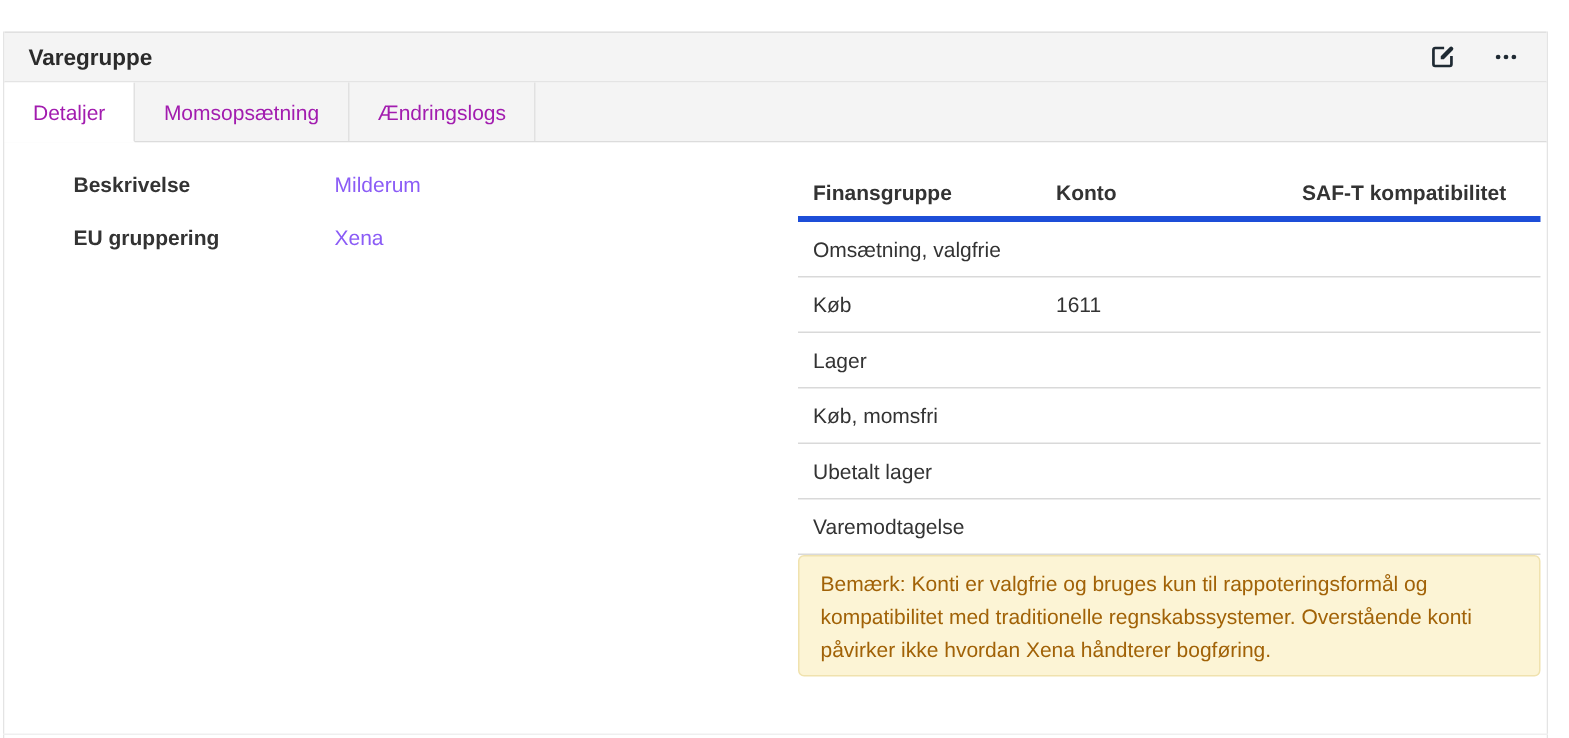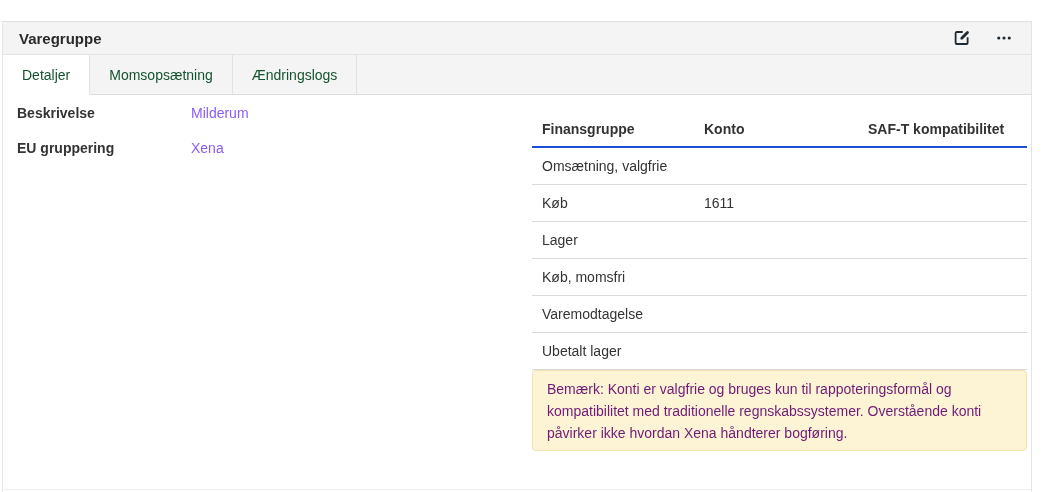--- a/index.html
+++ b/index.html
@@ -27,48 +27,48 @@
     display:flex; align-items:center; color:#1f2a33;
   }
   .icon-btn svg { display:block; }
   
   .tabbar {
     height:40px; background:#f4f4f4; border-bottom:1px solid #dcdcdc;
     display:flex; align-items:stretch;
   }
   .tab {
     padding:0 19px; display:flex; align-items:center;
-    border-right:1px solid #e1e1e1; color:#14532d; cursor:pointer;
+    border-right:1px solid #e1e1e1; color:#a21caf; cursor:pointer;
     background:transparent; font-size:14px;
   }
   .tab.active {
     background:#ffffff; margin-bottom:-1px; border-bottom:1px solid #ffffff;
   }
   
   .content { position:relative; height:407px; background:#ffffff; }
   .left-panel { position:absolute; left:14px; top:10px; width:500px; }
-  .field-row { display:flex; height:35px; align-items:flex-start; }
+  .field-row { display:flex; height:35px; align-items:center;margin-left:32px; }
   .field-label { width:174px; font-weight:bold; color:#333333; }
   .field-value { color:#8b5cf6; }
 
   .right-panel { position:absolute; left:529px; top:17px; width:495px; }
   .acc-row {
     display:grid; grid-template-columns:162px 164px 1fr;
     height:37px; align-items:center; border-bottom:1px solid #d9d9d9;
   }
   .acc-row > div { padding-left:10px; }
   .acc-header {
-    height:36px; font-weight:bold; border-bottom:2px solid #1d4ed8;
+    height:36px; font-weight:bold; border-bottom:4px solid #1d4ed8;
   }
   .acc-row:last-of-type { border-bottom:none; }
   
   .note-box {
     margin-top:0px; background:#fcf4d5; border:1px solid #f0e2ae;
     border-radius:4px; padding:7px 14px 6px 14px;
-    color:#701a75; line-height:22px; font-size:14px;
+    color:#a16207; line-height:22px; font-size:14px;
   }
   
   .page-bottom-line {
     position:absolute; left:2px; right:14px; top:489px;
     border-top:1px solid #efefef;
   }
 </style>
 </head>
 <body>
 
@@ -136,26 +136,26 @@
         <div>Lager</div>
         <div></div>
         <div></div>
       </div>
       <div class="acc-row">
         <div>Køb, momsfri</div>
         <div></div>
         <div></div>
       </div>
       <div class="acc-row">
-        <div>Varemodtagelse</div>
+        <div>Ubetalt lager</div>
         <div></div>
         <div></div>
       </div>
       <div class="acc-row">
-        <div>Ubetalt lager</div>
+        <div>Varemodtagelse</div>
         <div></div>
         <div></div>
       </div>
 
       <div class="note-box">
         <span>Bemærk: Konti er valgfrie og bruges kun til rappoteringsformål og kompatibilitet med traditionelle regnskabssystemer. Overstående konti påvirker ikke hvordan Xena håndterer bogføring.</span>
       </div>
     </div>
 
   </div>

